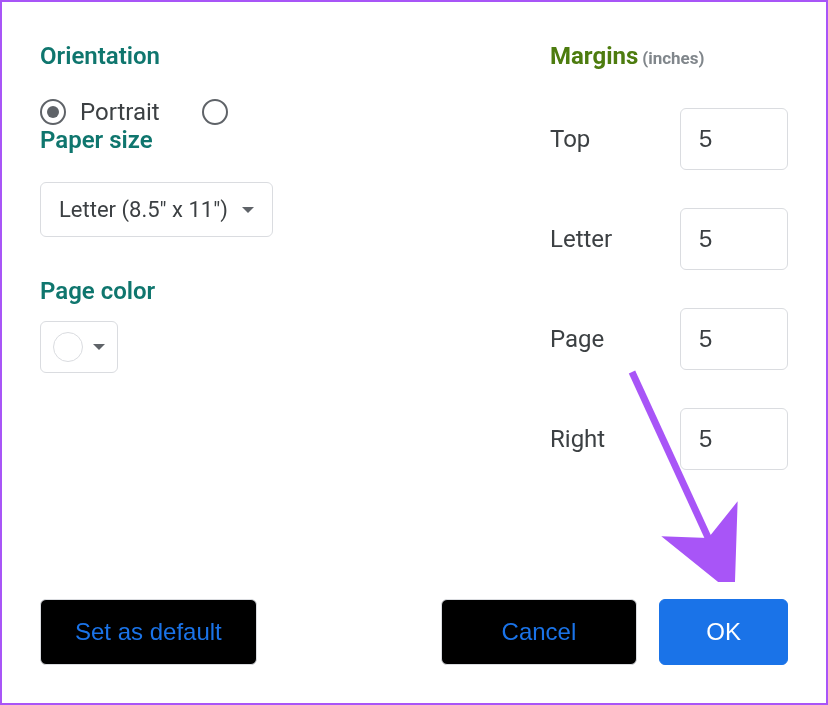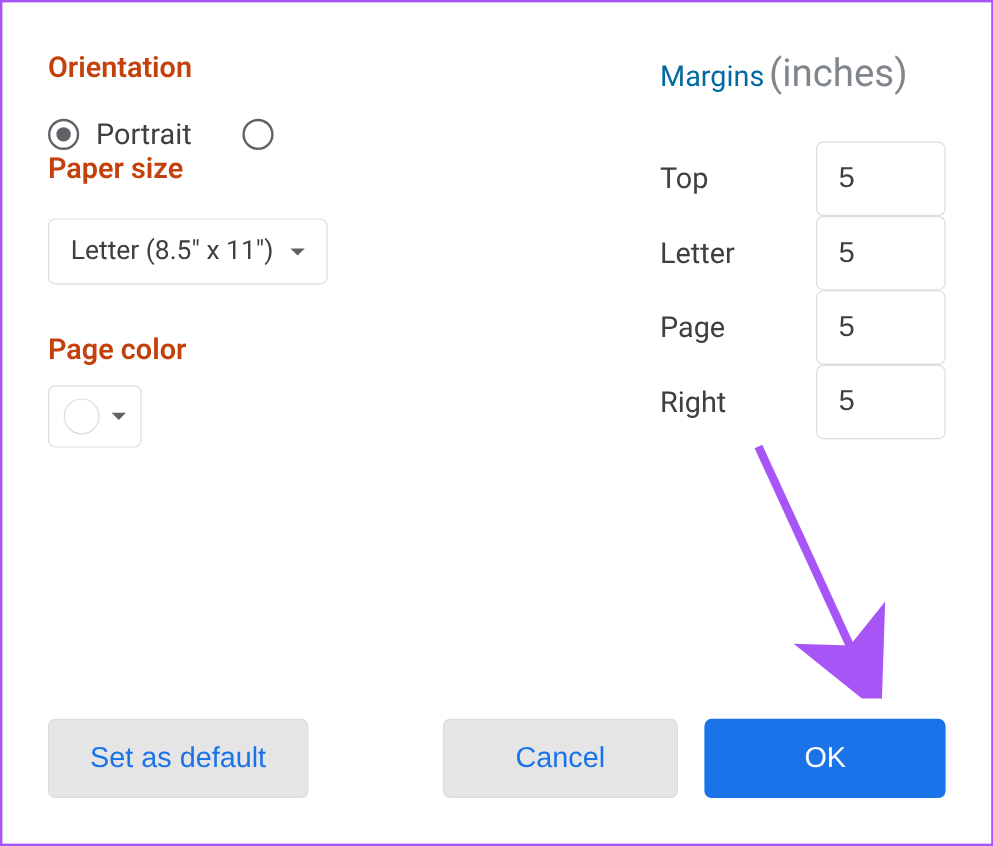--- a/index.html
+++ b/index.html
@@ -26,31 +26,31 @@
     }
     .left-col {
       flex: 0 0 470px;
     }
     .right-col {
       flex: 1;
     }
     .section-label {
       font-size: 24px;
       font-weight: 600;
-      color: #c2410c;
+      color: #0f766e;
       margin-bottom: 28px;
     }
     .section-label-inline {
       font-size: 24px;
-      font-weight: 400;
-      color: #0369a1;
+      font-weight: 700;
+      color: #4d7c0f;
     }
     .section-label-unit {
-      font-size: 32px;
-      font-weight: 400;
+      font-size: 17px;
+      font-weight: 700;
       color: #80868b;
     }
     .radio-row {
       display: flex;
       gap: 42px;
     }
     .radio-item {
       display: flex;
       align-items: center;
       gap: 14px;
@@ -110,20 +110,21 @@
     .color-swatch {
       width: 30px;
       height: 30px;
       border-radius: 50%;
       border: 1px solid #dadce0;
       background: #fff;
     }
     .margins-grid {
       display: flex;
       flex-direction: column;
+      gap: 38px;
       margin-top: 38px;
     }
     .margin-row {
       display: flex;
       align-items: center;
       justify-content: space-between;
     }
     .margin-label {
       font-size: 24px;
       color: #3c4043;
@@ -149,37 +150,37 @@
     .btn {
       height: 66px;
       border-radius: 6px;
       font-size: 24px;
       font-weight: 500;
       cursor: pointer;
       display: inline-flex;
       align-items: center;
       justify-content: center;
       border: 1px solid #dadce0;
-      background: #e5e5e5;
+      background: #000000;
     }
     .btn-default {
       color: #1a73e8;
       padding: 0 34px;
     }
     .btn-cancel {
       color: #1a73e8;
       padding: 0 60px;
       margin-left: auto;
       margin-right: 22px;
     }
     .btn-ok {
       background: #1a73e8;
       border-color: #1a73e8;
       color: #fff;
-      padding: 0 82px;
+      padding: 0 46px;
     }
     .annotation-arrow {
       position: absolute;
       pointer-events: none;
     }
   </style>
 </head>
 <body>
 
 <div class="dialog">

